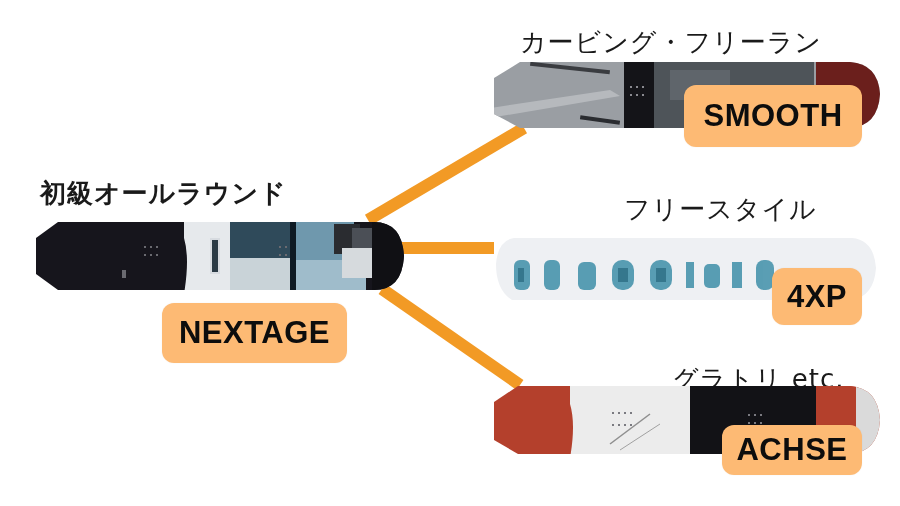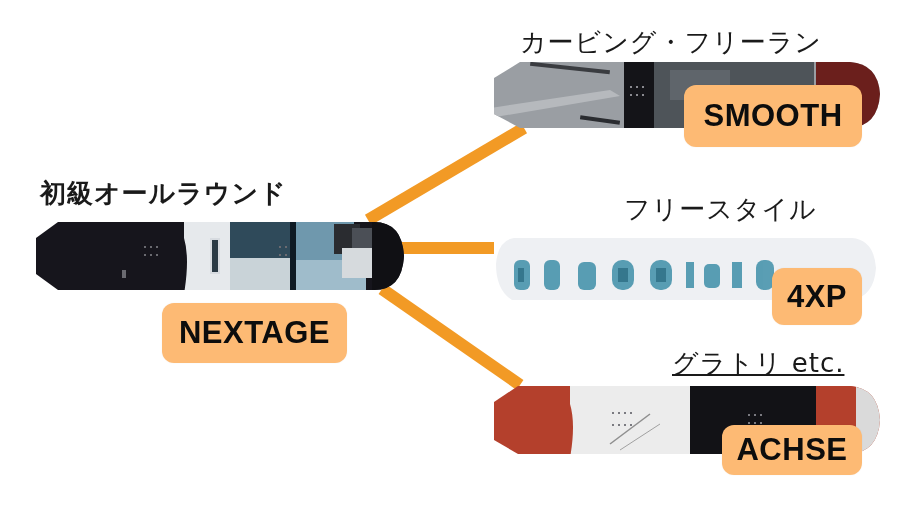--- a/index.html
+++ b/index.html
@@ -128,21 +128,21 @@
         <rect x="26" y="34" width="6" height="14"></rect>
         <rect x="126" y="34" width="10" height="14"></rect>
         <rect x="164" y="34" width="10" height="14"></rect>
       </g>
     </g>
   </svg>
 </div>
 
 <div class="badge" style="left:772px; top:268px; width:90px; height:57px;">4XP</div>
 
-<div class="cat-label" style="left:672px; top:338px;text-decoration:underline;">グラトリ etc.</div>
+<div class="cat-label" style="left:672px; top:354px;text-decoration:underline;">グラトリ etc.</div>
 
 <div class="board" style="left:490px; top:384px;">
   <svg width="392" height="74" viewBox="0 0 392 74">
     <defs>
       <clipPath id="clipAchse">
         <path d="M28,2 L360,2 Q388,4 390,36 Q388,68 360,70 L28,70 L4,56 L4,18 Z"></path>
       </clipPath>
     </defs>
     <g clip-path="url(#clipAchse)">
       <rect x="0" y="0" width="392" height="74" fill="#b4402c"></rect>

